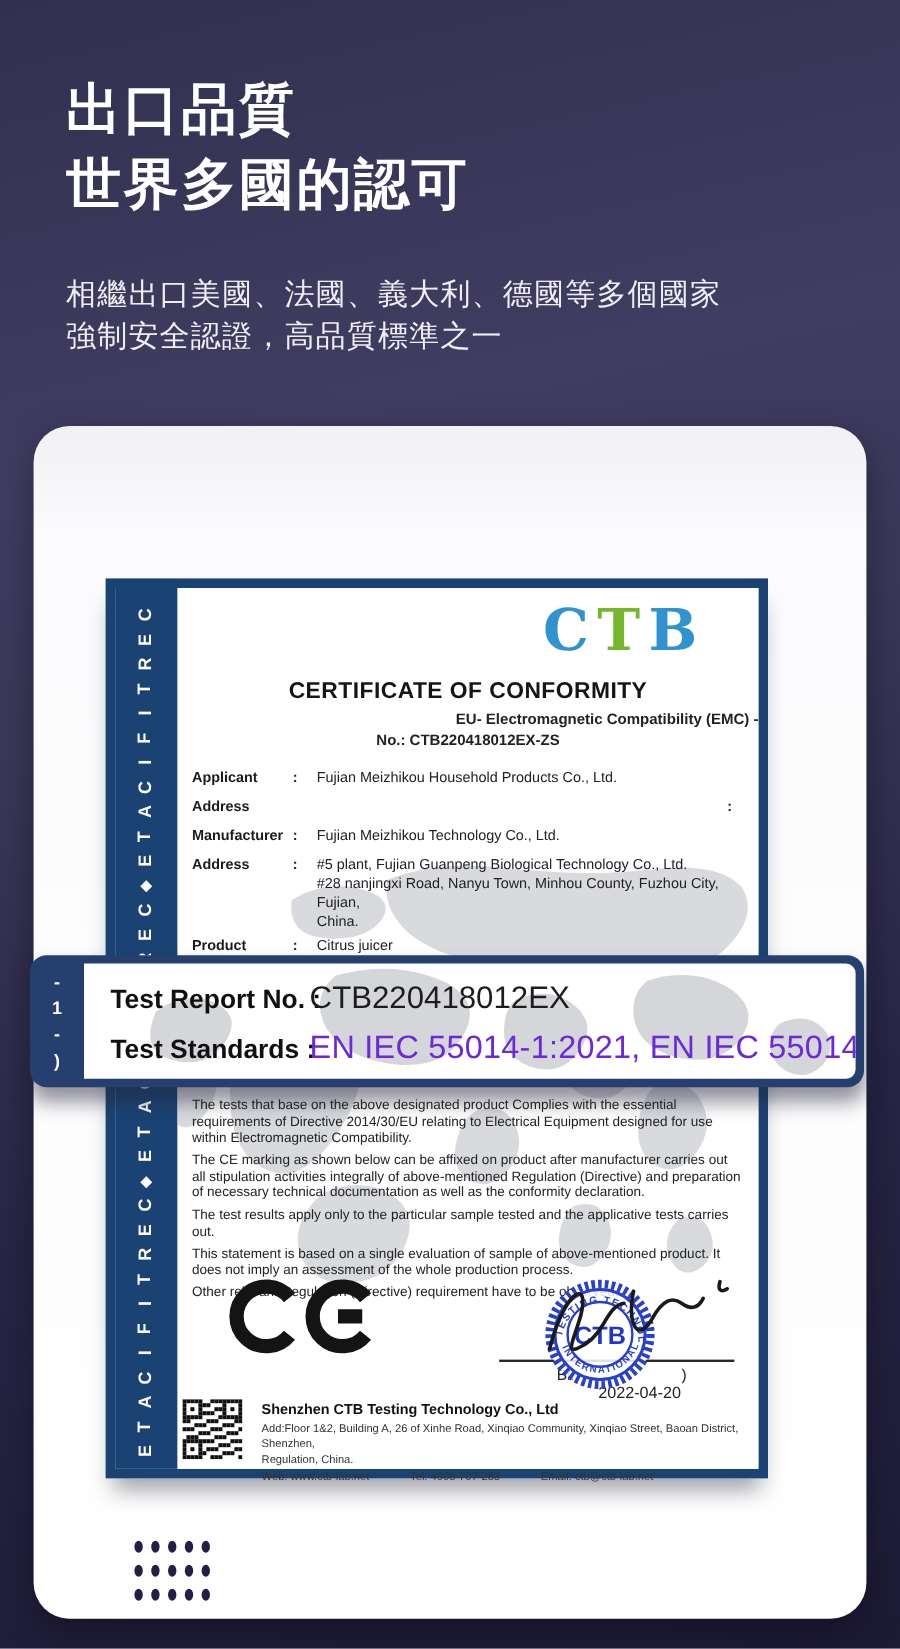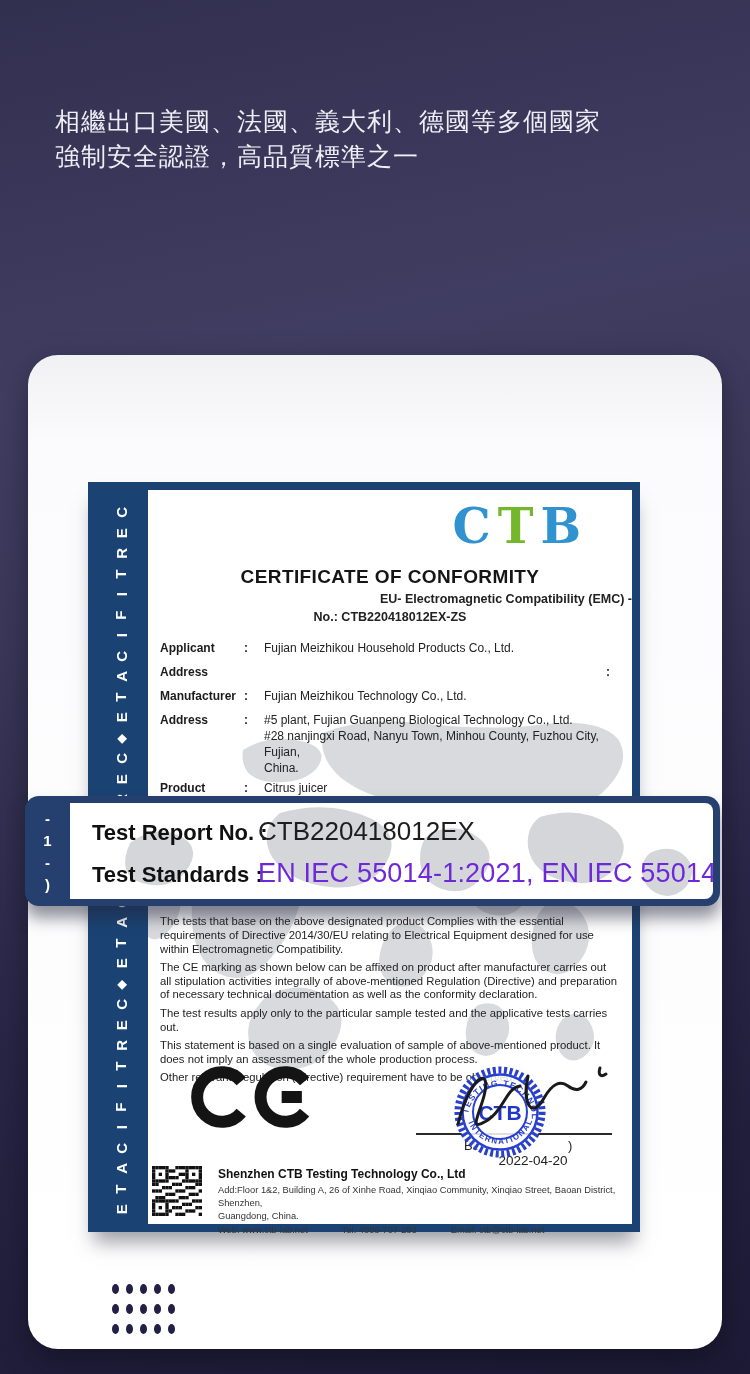--- a/index.html
+++ b/index.html
@@ -73,20 +73,24 @@
   .dots{position:absolute;left:112px;top:1284px;width:70px;display:grid;
     grid-template-columns:repeat(5,14px);grid-auto-rows:20px;z-index:4;}
   .dots i{width:7px;height:10px;border-radius:50%;background:#232045;display:block;}
 </style>
 </head>
 <body>
 
 <div class="page">
 
   <div class="hero">
+    <div class="hero-title">
+      <div>出口品質</div>
+      <div>世界多國的認可</div>
+    </div>
     <div class="hero-sub">
       <div>相繼出口美國、法國、義大利、德國等多個國家</div>
       <div>強制安全認證，高品質標準之一</div>
     </div>
   </div>
 
   <div class="card"></div>
 
   <div class="certificate">
     <div class="spine">
@@ -349,21 +353,21 @@
               <rect x="9" y="42" width="3" height="3"></rect>
               <rect x="12" y="42" width="3" height="3"></rect>
               <rect x="21" y="42" width="3" height="3"></rect>
               <rect x="24" y="42" width="3" height="3"></rect>
               <rect x="27" y="42" width="3" height="3"></rect>
               <rect x="42" y="42" width="3" height="3"></rect>
             </svg></div>
         <div class="footer-text">
           <div class="footer-company">Shenzhen CTB Testing Technology Co., Ltd</div>
           <div class="footer-line">Add:Floor 1&amp;2, Building A, 26 of Xinhe Road, Xinqiao Community, Xinqiao Street, Baoan District, Shenzhen,</div>
-          <div class="footer-line">Guangdong, China.</div>
+          <div class="footer-line">Regulation, China.</div>
           <div class="footer-contacts">
             <span>Web: www.ctb-lab.net</span>
             <span>Tel: 4008-707-283</span>
             <span>Email: ctb@ctb-lab.net</span>
           </div>
         </div>
       </div>
 
     </div>
   </div>

